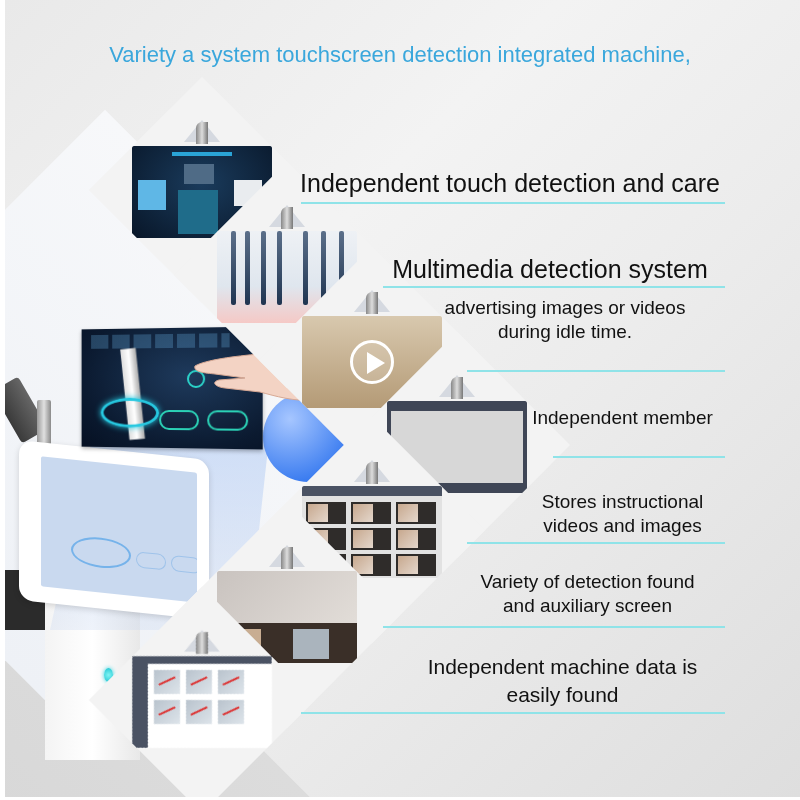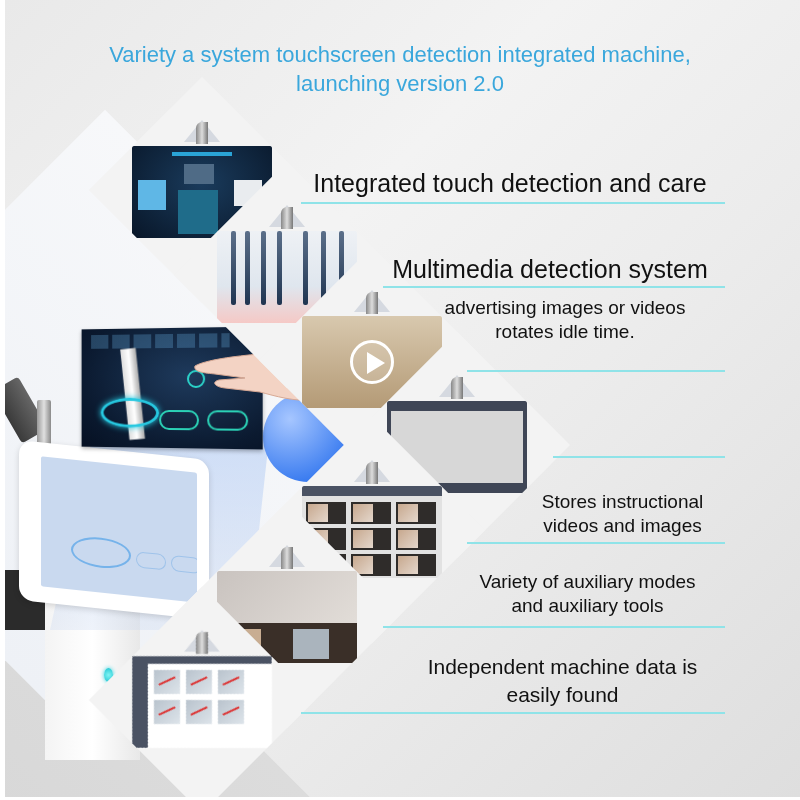--- a/index.html
+++ b/index.html
@@ -134,21 +134,20 @@
 </head>
 <body>
 
 <div class="canvas">
 
   <div class="bottom-shade"></div>
   <div class="big-diamond"></div>
 
   <div class="headline">
     <div>Variety a system touchscreen detection integrated machine,</div>
-    <div>launching version 2.0</div>
   </div>
 
   <div class="device-arm"></div>
   <div class="device-post"></div>
   <div class="device-base"></div>
   <div class="device-body"></div>
   <div class="device-led"></div>
   <div class="projection"></div>
   <div class="tablet">
     <div class="tablet-screen">
@@ -279,48 +278,49 @@
         <div class="ph" style="left:38px;top:6px"></div>
         <div class="ph" style="left:70px;top:6px"></div>
         <div class="ph" style="left:6px;top:36px"></div>
         <div class="ph" style="left:38px;top:36px"></div>
         <div class="ph" style="left:70px;top:36px"></div>
       </div>
     </div>
   </div>
 
   <div class="feat" style="left:290px; top:168px; width:430px; font-size:25px; line-height:30px;">
-    <span class="t">Integrated touch detection and care</span>
+    <span class="t">Independent touch detection and care</span>
   </div>
   <div class="rule" style="left:296px; top:202px; width:424px;"></div>
 
   <div class="feat" style="left:370px; top:254px; width:350px; font-size:25px; line-height:30px;">
     <span class="t">Multimedia detection system</span>
   </div>
   <div class="rule" style="left:378px; top:286px; width:342px;"></div>
 
   <div class="feat" style="left:410px; top:296px; width:300px; font-size:19px; line-height:24px;">
     <span class="t">advertising images or videos</span>
-    <span class="t">rotates idle time.</span>
+    <span class="t">during idle time.</span>
   </div>
   <div class="rule" style="left:462px; top:370px; width:258px;"></div>
 
   <div class="feat" style="left:515px; top:406px; width:205px; font-size:19px; line-height:24px;">
+    <span class="t">Independent member</span>
   </div>
   <div class="rule" style="left:548px; top:456px; width:172px;"></div>
 
   <div class="feat" style="left:515px; top:490px; width:205px; font-size:19px; line-height:24px;">
     <span class="t">Stores instructional</span>
     <span class="t">videos and images</span>
   </div>
   <div class="rule" style="left:462px; top:542px; width:258px;"></div>
 
   <div class="feat" style="left:445px; top:570px; width:275px; font-size:19px; line-height:24px;">
-    <span class="t">Variety of auxiliary modes</span>
-    <span class="t">and auxiliary tools</span>
+    <span class="t">Variety of detection found</span>
+    <span class="t">and auxiliary screen</span>
   </div>
   <div class="rule" style="left:378px; top:626px; width:342px;"></div>
 
   <div class="feat" style="left:385px; top:653px; width:345px; font-size:21px; line-height:28px;">
     <span class="t">Independent machine data is</span>
     <span class="t">easily found</span>
   </div>
   <div class="rule" style="left:296px; top:712px; width:424px;"></div>
 
 </div>

